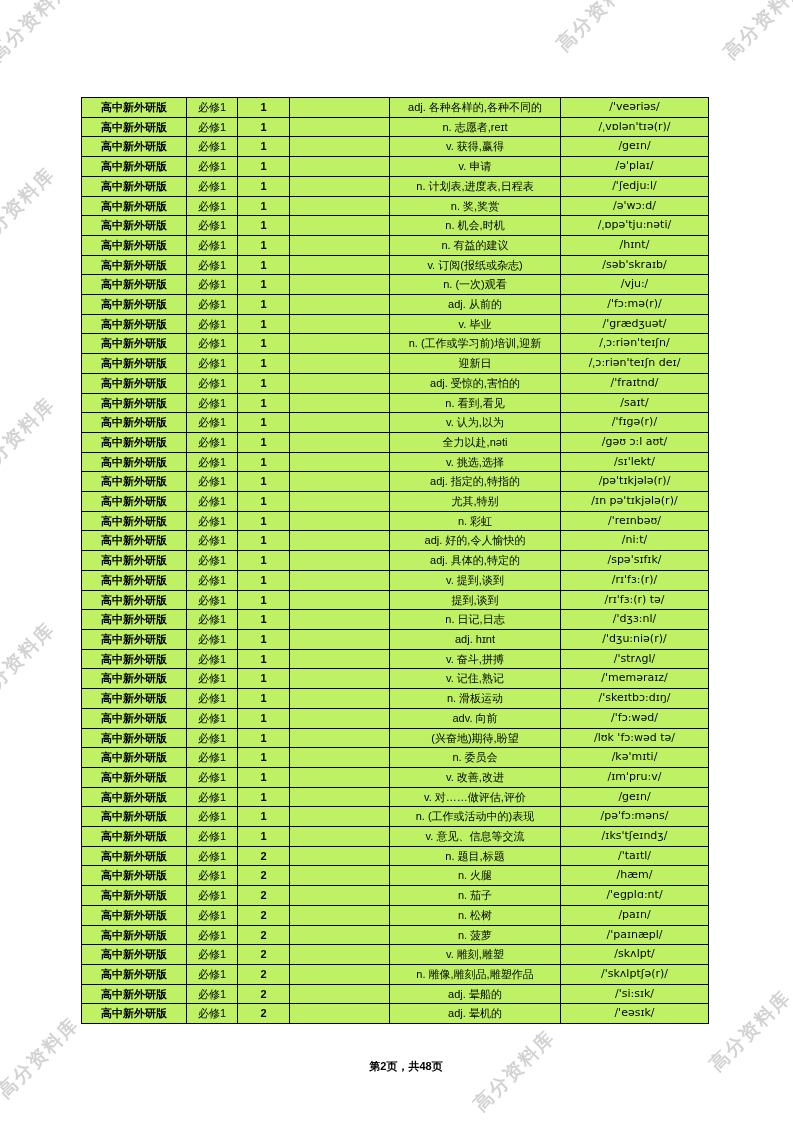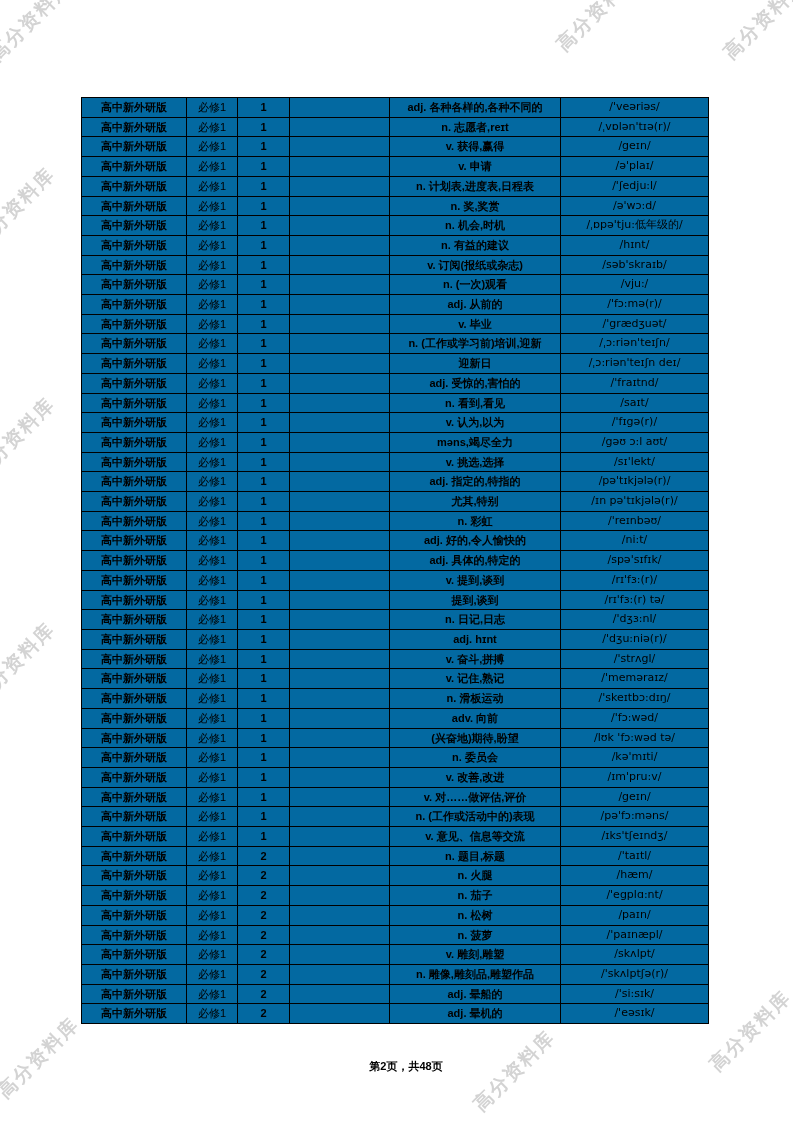--- a/index.html
+++ b/index.html
@@ -30,38 +30,38 @@
   .wm6 { left: -38px;  top: 650px; }
   .wm7 { left: -14px;  top: 1045px;}
   .wm8 { left: 462px;  top: 1058px;}
   .wm9 { left: 698px;  top: 1018px;}
   table.vocab {
     position: absolute;
     left: 81px; top: 97px;
     width: 627px;
     border-collapse: collapse;
     table-layout: fixed;
-    background: #0369a1;
+    background: #bef264;
     z-index: 1;
   }
   table.vocab td {
     border: 1px solid #000;
     height: 18.7px;
     line-height: 18.7px;
     text-align: center;
     vertical-align: middle;
     font-size: 11px;
     padding: 0 1px;
     white-space: nowrap;
     overflow: hidden;
   }
   td.col-book    { font-weight: bold; }
   td.col-module  { font-weight: normal; }
   td.col-unit    { font-weight: bold; }
-  td.col-meaning { font-weight: bold; }
+  td.col-meaning { font-weight: normal; }
   td.col-phonetic {
     font-family: "DejaVu Sans", sans-serif;
     font-size: 11.5px;
     font-weight: normal;
   }
   .footer {
     position: absolute;
     left: 0; top: 1059px;
     width: 793px;
     text-align: center;
@@ -141,21 +141,21 @@
         <td class="col-word"></td>
         <td class="col-meaning">n. 奖,奖赏</td>
         <td class="col-phonetic">/ə'wɔ:d/</td>
       </tr>
       <tr>
         <td class="col-book">高中新外研版</td>
         <td class="col-module">必修1</td>
         <td class="col-unit">1</td>
         <td class="col-word"></td>
         <td class="col-meaning">n. 机会,时机</td>
-        <td class="col-phonetic">/ˌɒpə'tju:低年级的/</td>
+        <td class="col-phonetic">/ˌɒpə'tju:nəti/</td>
       </tr>
       <tr>
         <td class="col-book">高中新外研版</td>
         <td class="col-module">必修1</td>
         <td class="col-unit">1</td>
         <td class="col-word"></td>
         <td class="col-meaning">n. 有益的建议</td>
         <td class="col-phonetic">/hɪnt/</td>
       </tr>
       <tr>
@@ -228,21 +228,21 @@
         <td class="col-unit">1</td>
         <td class="col-word"></td>
         <td class="col-meaning">v. 认为,以为</td>
         <td class="col-phonetic">/'fɪgə(r)/</td>
       </tr>
       <tr>
         <td class="col-book">高中新外研版</td>
         <td class="col-module">必修1</td>
         <td class="col-unit">1</td>
         <td class="col-word"></td>
-        <td class="col-meaning">məns,竭尽全力</td>
+        <td class="col-meaning">全力以赴,nəti</td>
         <td class="col-phonetic">/gəʊ ɔ:l aʊt/</td>
       </tr>
       <tr>
         <td class="col-book">高中新外研版</td>
         <td class="col-module">必修1</td>
         <td class="col-unit">1</td>
         <td class="col-word"></td>
         <td class="col-meaning">v. 挑选,选择</td>
         <td class="col-phonetic">/sɪ'lekt/</td>
       </tr>

